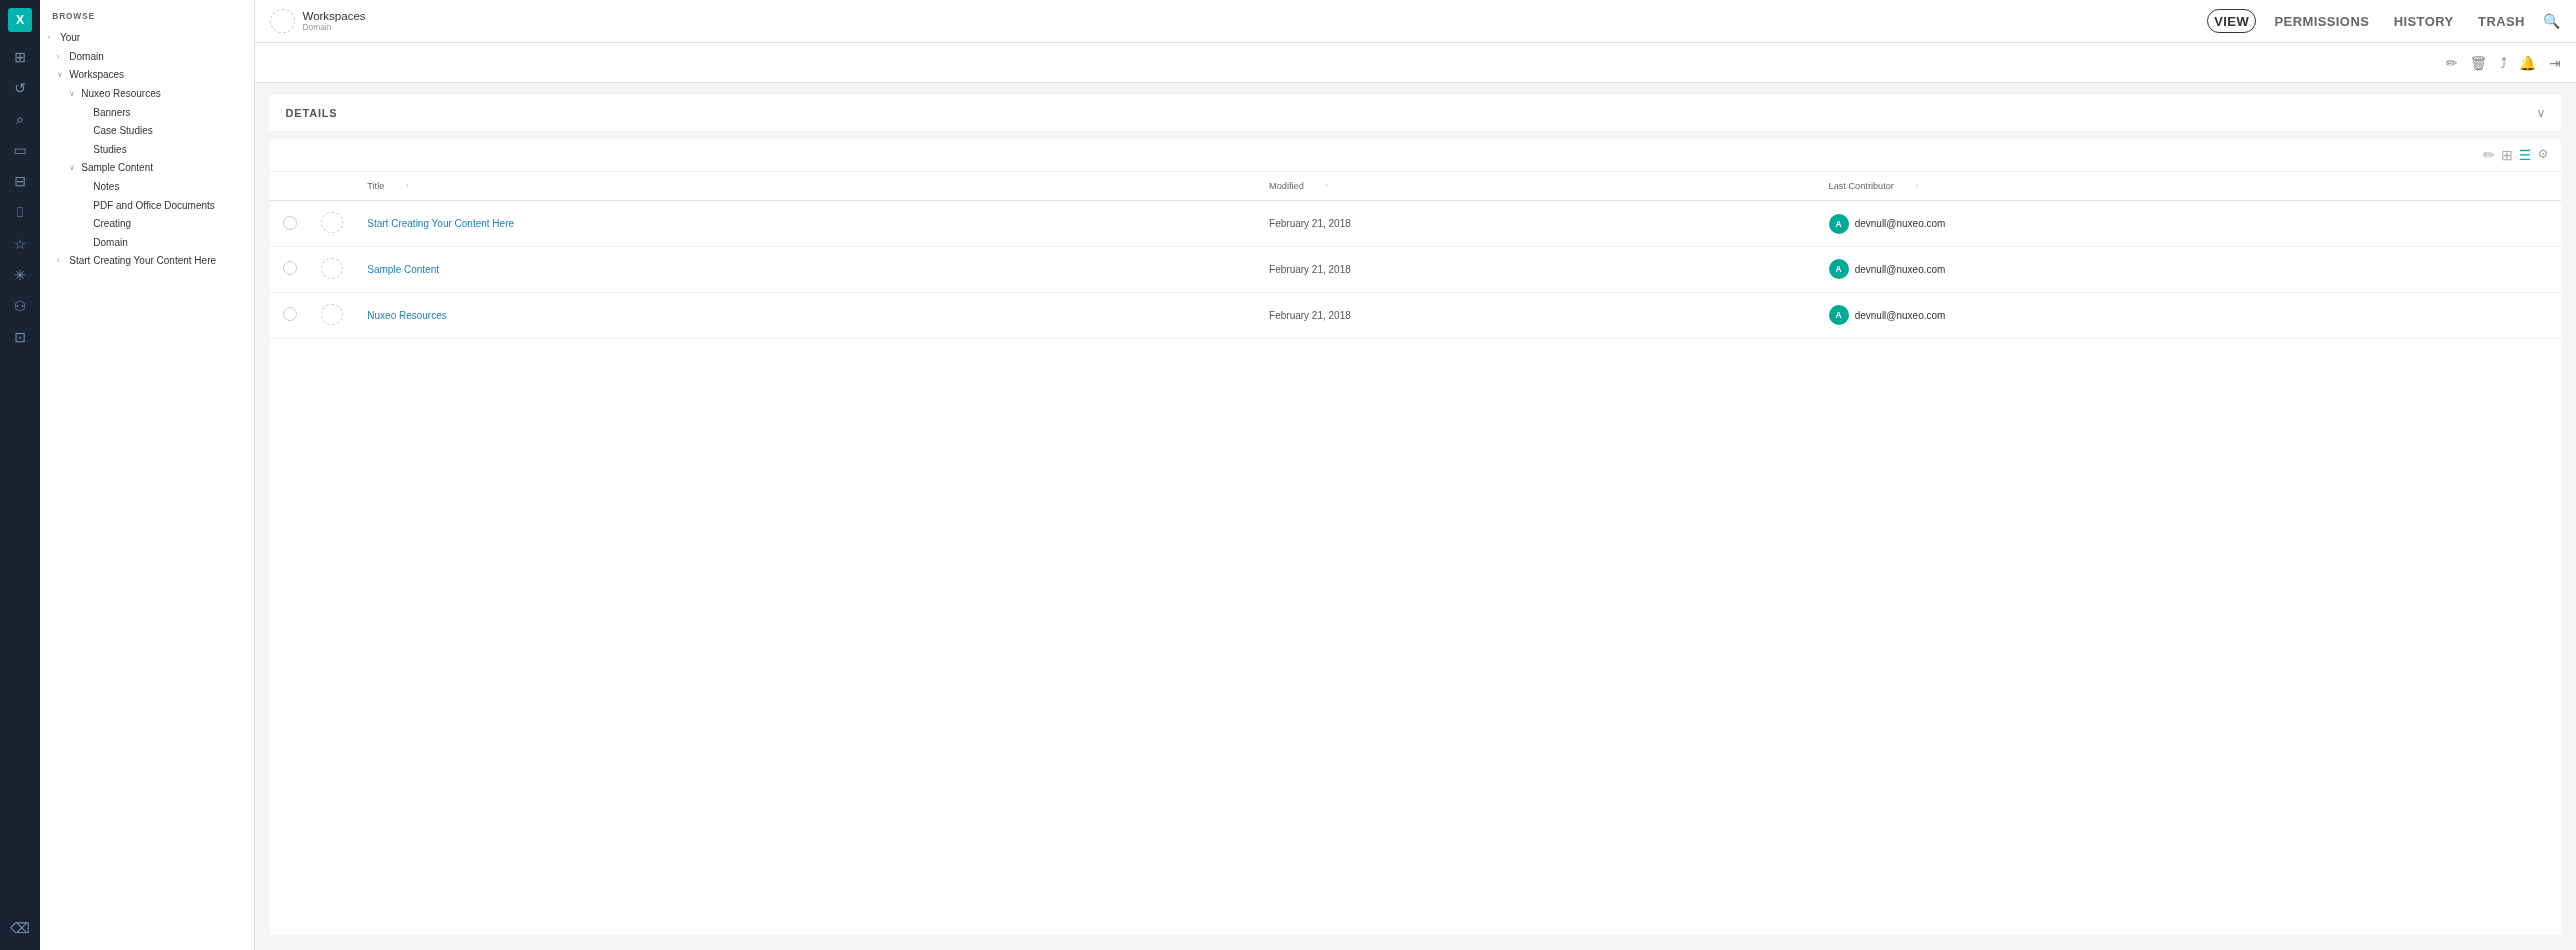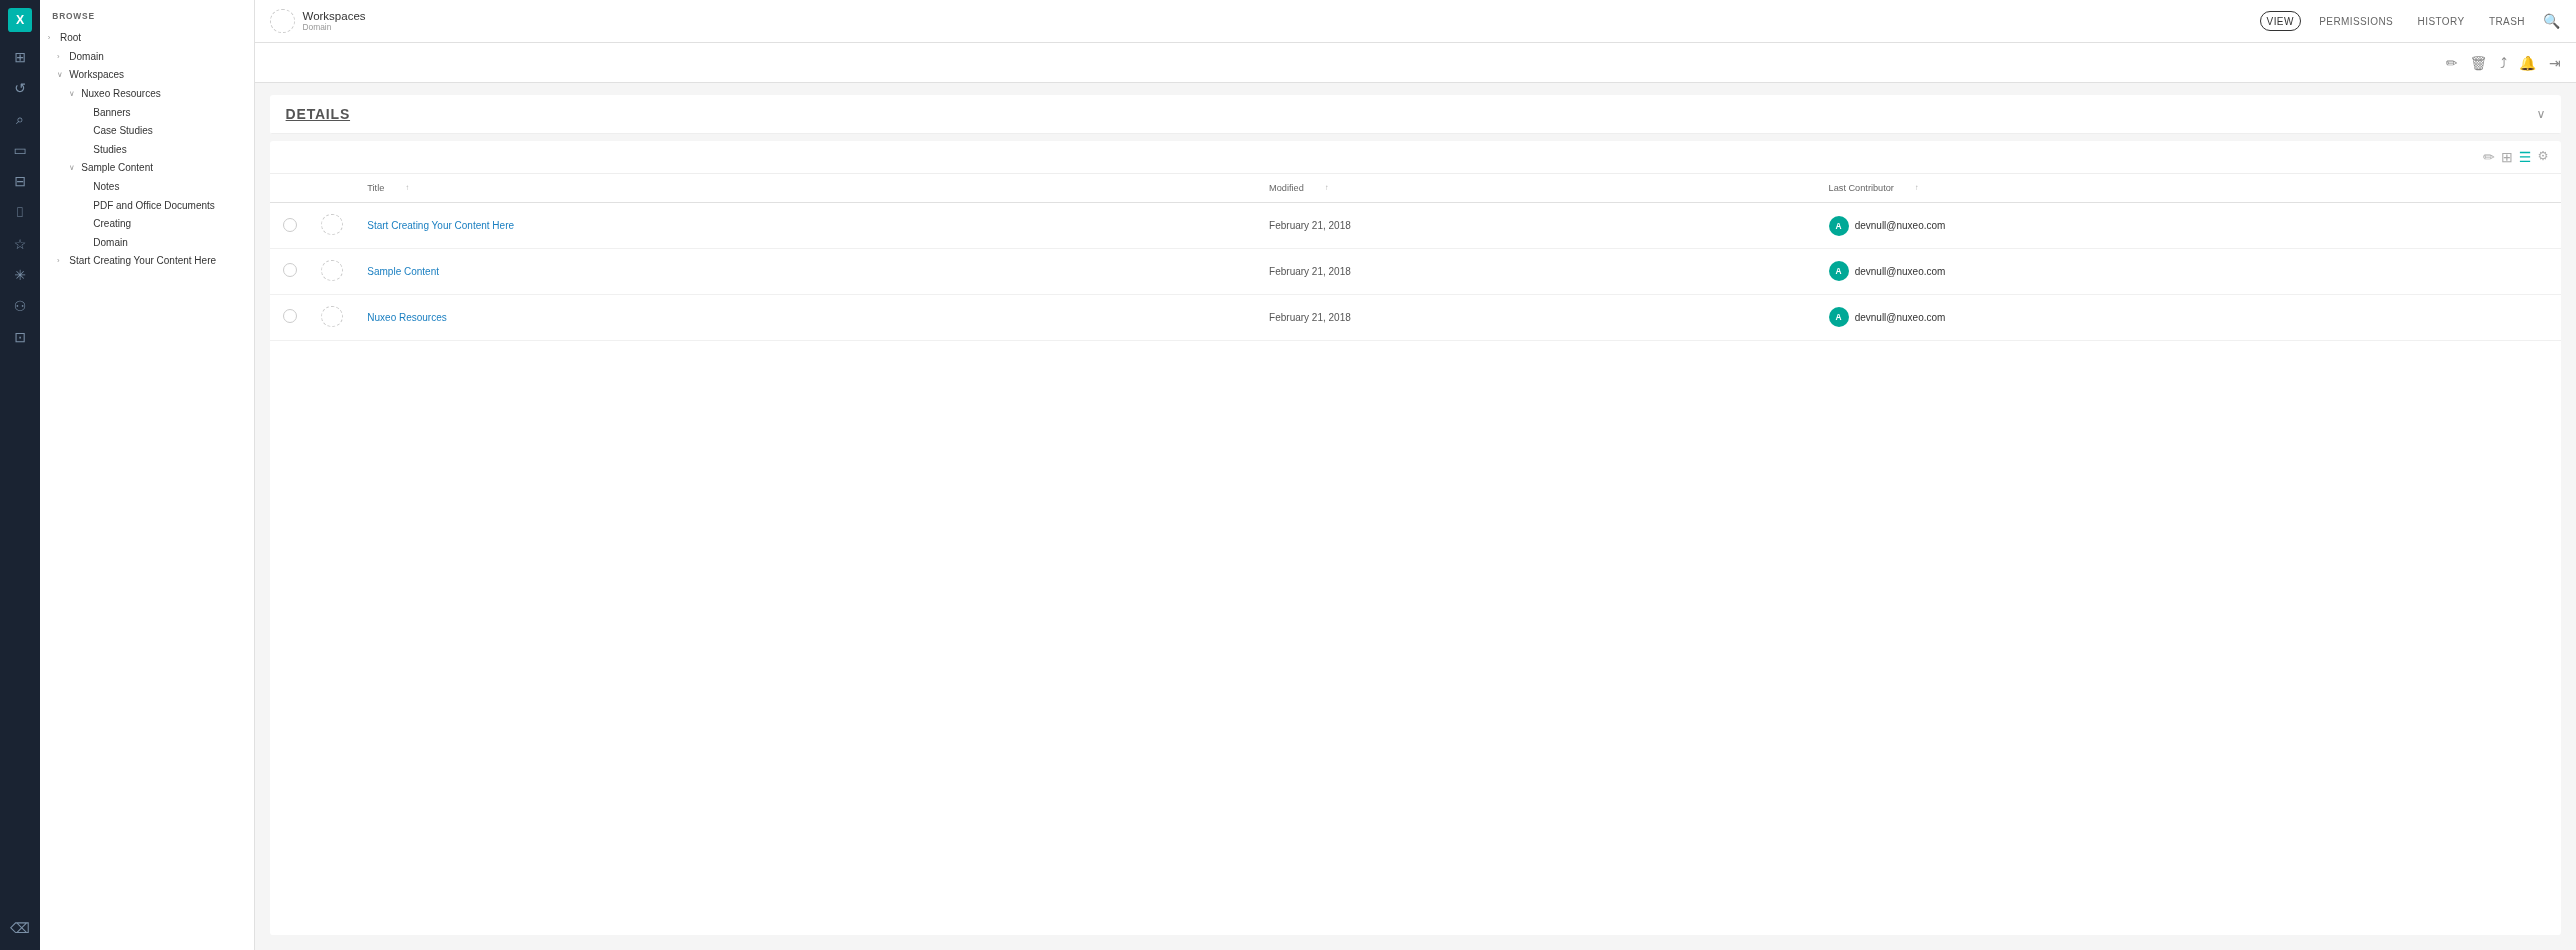--- a/index.html
+++ b/index.html
@@ -111,22 +111,22 @@
       font-size: 8.4px;
       color: #999;
     }
     .top-bar-actions {
       margin-left: auto;
       display: flex;
       align-items: center;
       gap: 12.3px;
     }
     .top-bar-actions .tab-btn {
-      font-size: 10px;
-      font-weight: 400;
+      font-size: 13px;
+      font-weight: 700;
       color: #666;
       cursor: pointer;
       padding: 3.1px 6.1px;
       border-radius: 2.3px;
       text-transform: uppercase;
       letter-spacing: 0.4px;
       border: none;
       background: none;
     }
     .top-bar-actions .tab-btn.active {
@@ -169,26 +169,25 @@
       flex-shrink: 0;
     }
     .details-header {
       display: flex;
       align-items: center;
       padding: 10.7px 15.3px;
       cursor: pointer;
       border-bottom: 0.8px solid #eee;
     }
     .details-header .label {
-      font-size: 14px;
+      font-size: 11px;
       font-weight: 700;
       letter-spacing: 0.8px;
       text-transform: uppercase;
       color: #555;
-      text-decoration: underline;
     }
     .details-header .chevron-icon {
       margin-left: auto;
       font-size: 12.3px;
       color: #999;
     }
 
     
     .content-area {
       flex: 1;
@@ -263,21 +262,21 @@
   <div class="nav-icon" title="User">⚇</div>
   <div class="nav-icon" title="Audit">⊡</div>
   <div class="nav-icon" title="Trash" style="margin-top:auto;">⌫</div>
 </div>
 
 <div class="tree-sidebar">
   <div class="browse-header">BROWSE</div>
 
   <div class="tree-item indent-0">
     <span class="chevron">›</span>
-    <span>Root</span>
+    <span>Your</span>
   </div>
 
   <div class="tree-item indent-1">
     <span class="chevron">›</span>
     <span>Domain</span>
   </div>
 
   <div class="tree-item indent-1">
     <span class="chevron">∨</span>
     <span>Workspaces</span>

